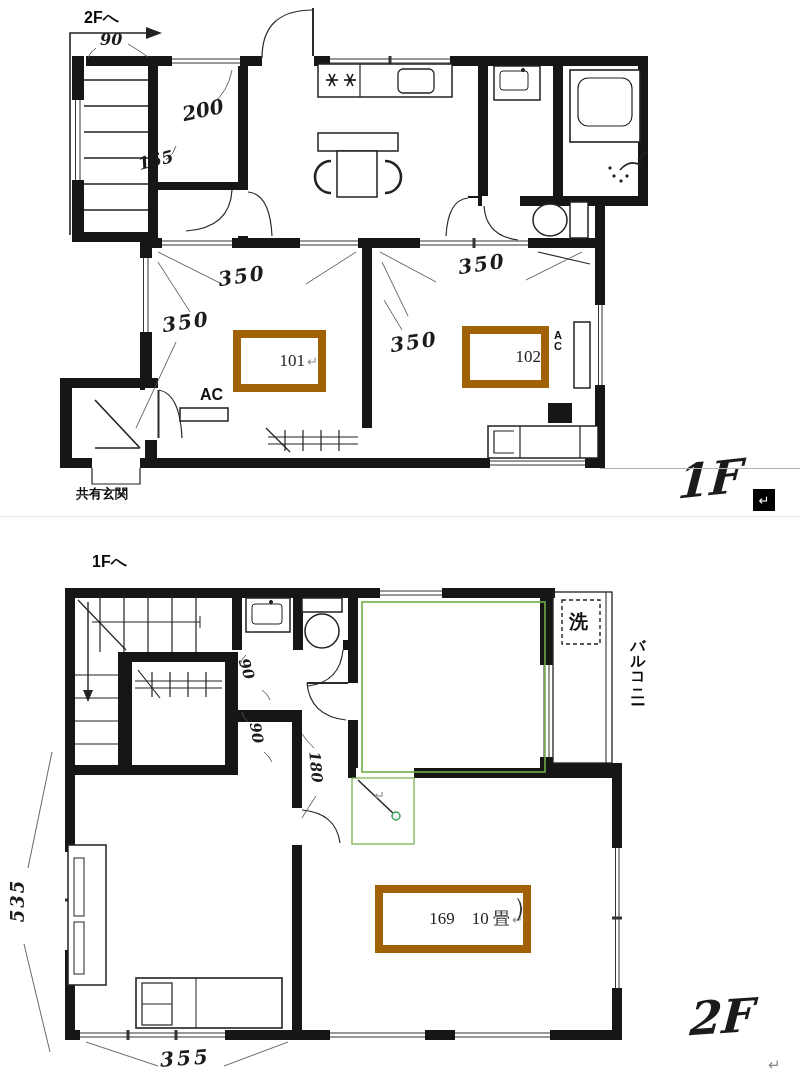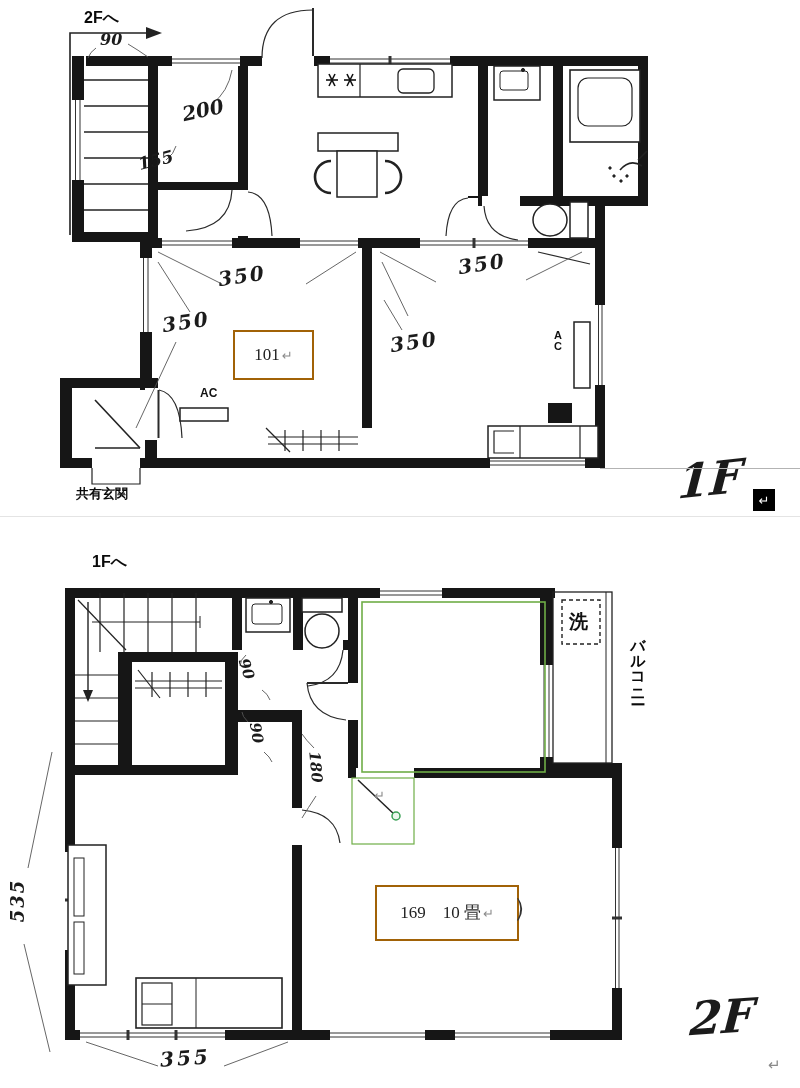--- a/index.html
+++ b/index.html
@@ -3,23 +3,23 @@
 <meta charset="utf-8">
 <style>
   html,body{margin:0;padding:0;background:#fff;}
   .page{position:relative;width:800px;height:1088px;background:#fff;overflow:hidden;
         font-family:"Liberation Sans",sans-serif;color:#111;}
   svg{position:absolute;left:0;top:0;}
   .lbl{position:absolute;white-space:pre;}
   .hdr{font-weight:bold;font-size:16px;color:#0a0a0a;}
   .note{font-weight:bold;font-size:15px;color:#0a0a0a;}
   .hw{font-family:"DejaVu Serif",serif;font-style:italic;font-weight:700;color:#1b1b1b;}
-  .gbox{position:absolute;border:2px solid #a16207;background:#fff;
+  .gbox{position:absolute;border:8px solid #a16207;background:#fff;
         font-family:"Liberation Serif",serif;font-size:17px;color:#222;
-        display:flex;flex-direction:column;align-items:center;justify-content:center;
+        display:flex;flex-direction:column;align-items:flex-end;justify-content:center;
         text-align:center;line-height:26px;}
   .pilcrow{color:#8a8a8a;font-size:13px;margin-left:2px;}
   .acv{white-space:pre;font-size:11px;font-weight:bold;line-height:11px;}
   .vert{writing-mode:vertical-rl;text-orientation:mixed;}
   .divider{position:absolute;background:#e4e4e4;height:1px;width:800px;left:0;}
   .grayline{position:absolute;background:#b3b3b3;height:1px;}
   .retbox{position:absolute;background:#000;color:#fff;font-size:13px;
           display:flex;align-items:center;justify-content:center;}
 </style>
 </head>
@@ -350,26 +350,29 @@
 
 <div class="lbl hdr" style="left:84px;top:8px">2Fへ</div>
 <div class="lbl hw" style="left:100px;top:30px;font-size:16px">90</div>
 <div class="lbl hw" style="left:182px;top:98px;font-size:20px;transform:rotate(-12deg)">200</div>
 <div class="lbl hw" style="left:138px;top:150px;font-size:17px;transform:rotate(-14deg)">155</div>
 <div class="lbl hw" style="left:218px;top:264px;font-size:20px;transform:rotate(-8deg);letter-spacing:2px">350</div>
 <div class="lbl hw" style="left:162px;top:310px;font-size:20px;transform:rotate(-8deg);letter-spacing:2px">350</div>
 <div class="lbl hw" style="left:458px;top:252px;font-size:20px;transform:rotate(-8deg);letter-spacing:2px">350</div>
 <div class="lbl hw" style="left:390px;top:330px;font-size:20px;transform:rotate(-8deg);letter-spacing:2px">350</div>
 
-<div class="lbl" style="left:200px;top:386px;font-size:12px;font-weight:bold">AC</div>
+<div class="lbl" style="left:200px;top:386px;font-size:16px;font-weight:bold">AC</div>
 <div class="lbl acv" style="left:554px;top:330px">A
 C</div>
 
 <div class="gbox" style="left:233px;top:330px;width:77px;height:46px">
   <div><span>101</span><span class="pilcrow">↵</span></div>
+</div>
+<div class="gbox" style="left:462px;top:326px;width:71px;height:46px">
+  <div><span>102</span></div>
 </div>
 
 <div class="lbl hdr" style="left:76px;top:485px;font-size:13px">共有玄関</div>
 <div class="lbl hw" style="left:678px;top:452px;font-size:46px;transform:rotate(-6deg) skewX(-10deg)">1F</div>
 <div class="retbox" style="left:753px;top:489px;width:22px;height:22px">
       <span>↵</span>
     </div>
 
 <div class="grayline" style="left:600px;top:468px;width:200px"></div>
 <div class="divider" style="top:516px"></div>

